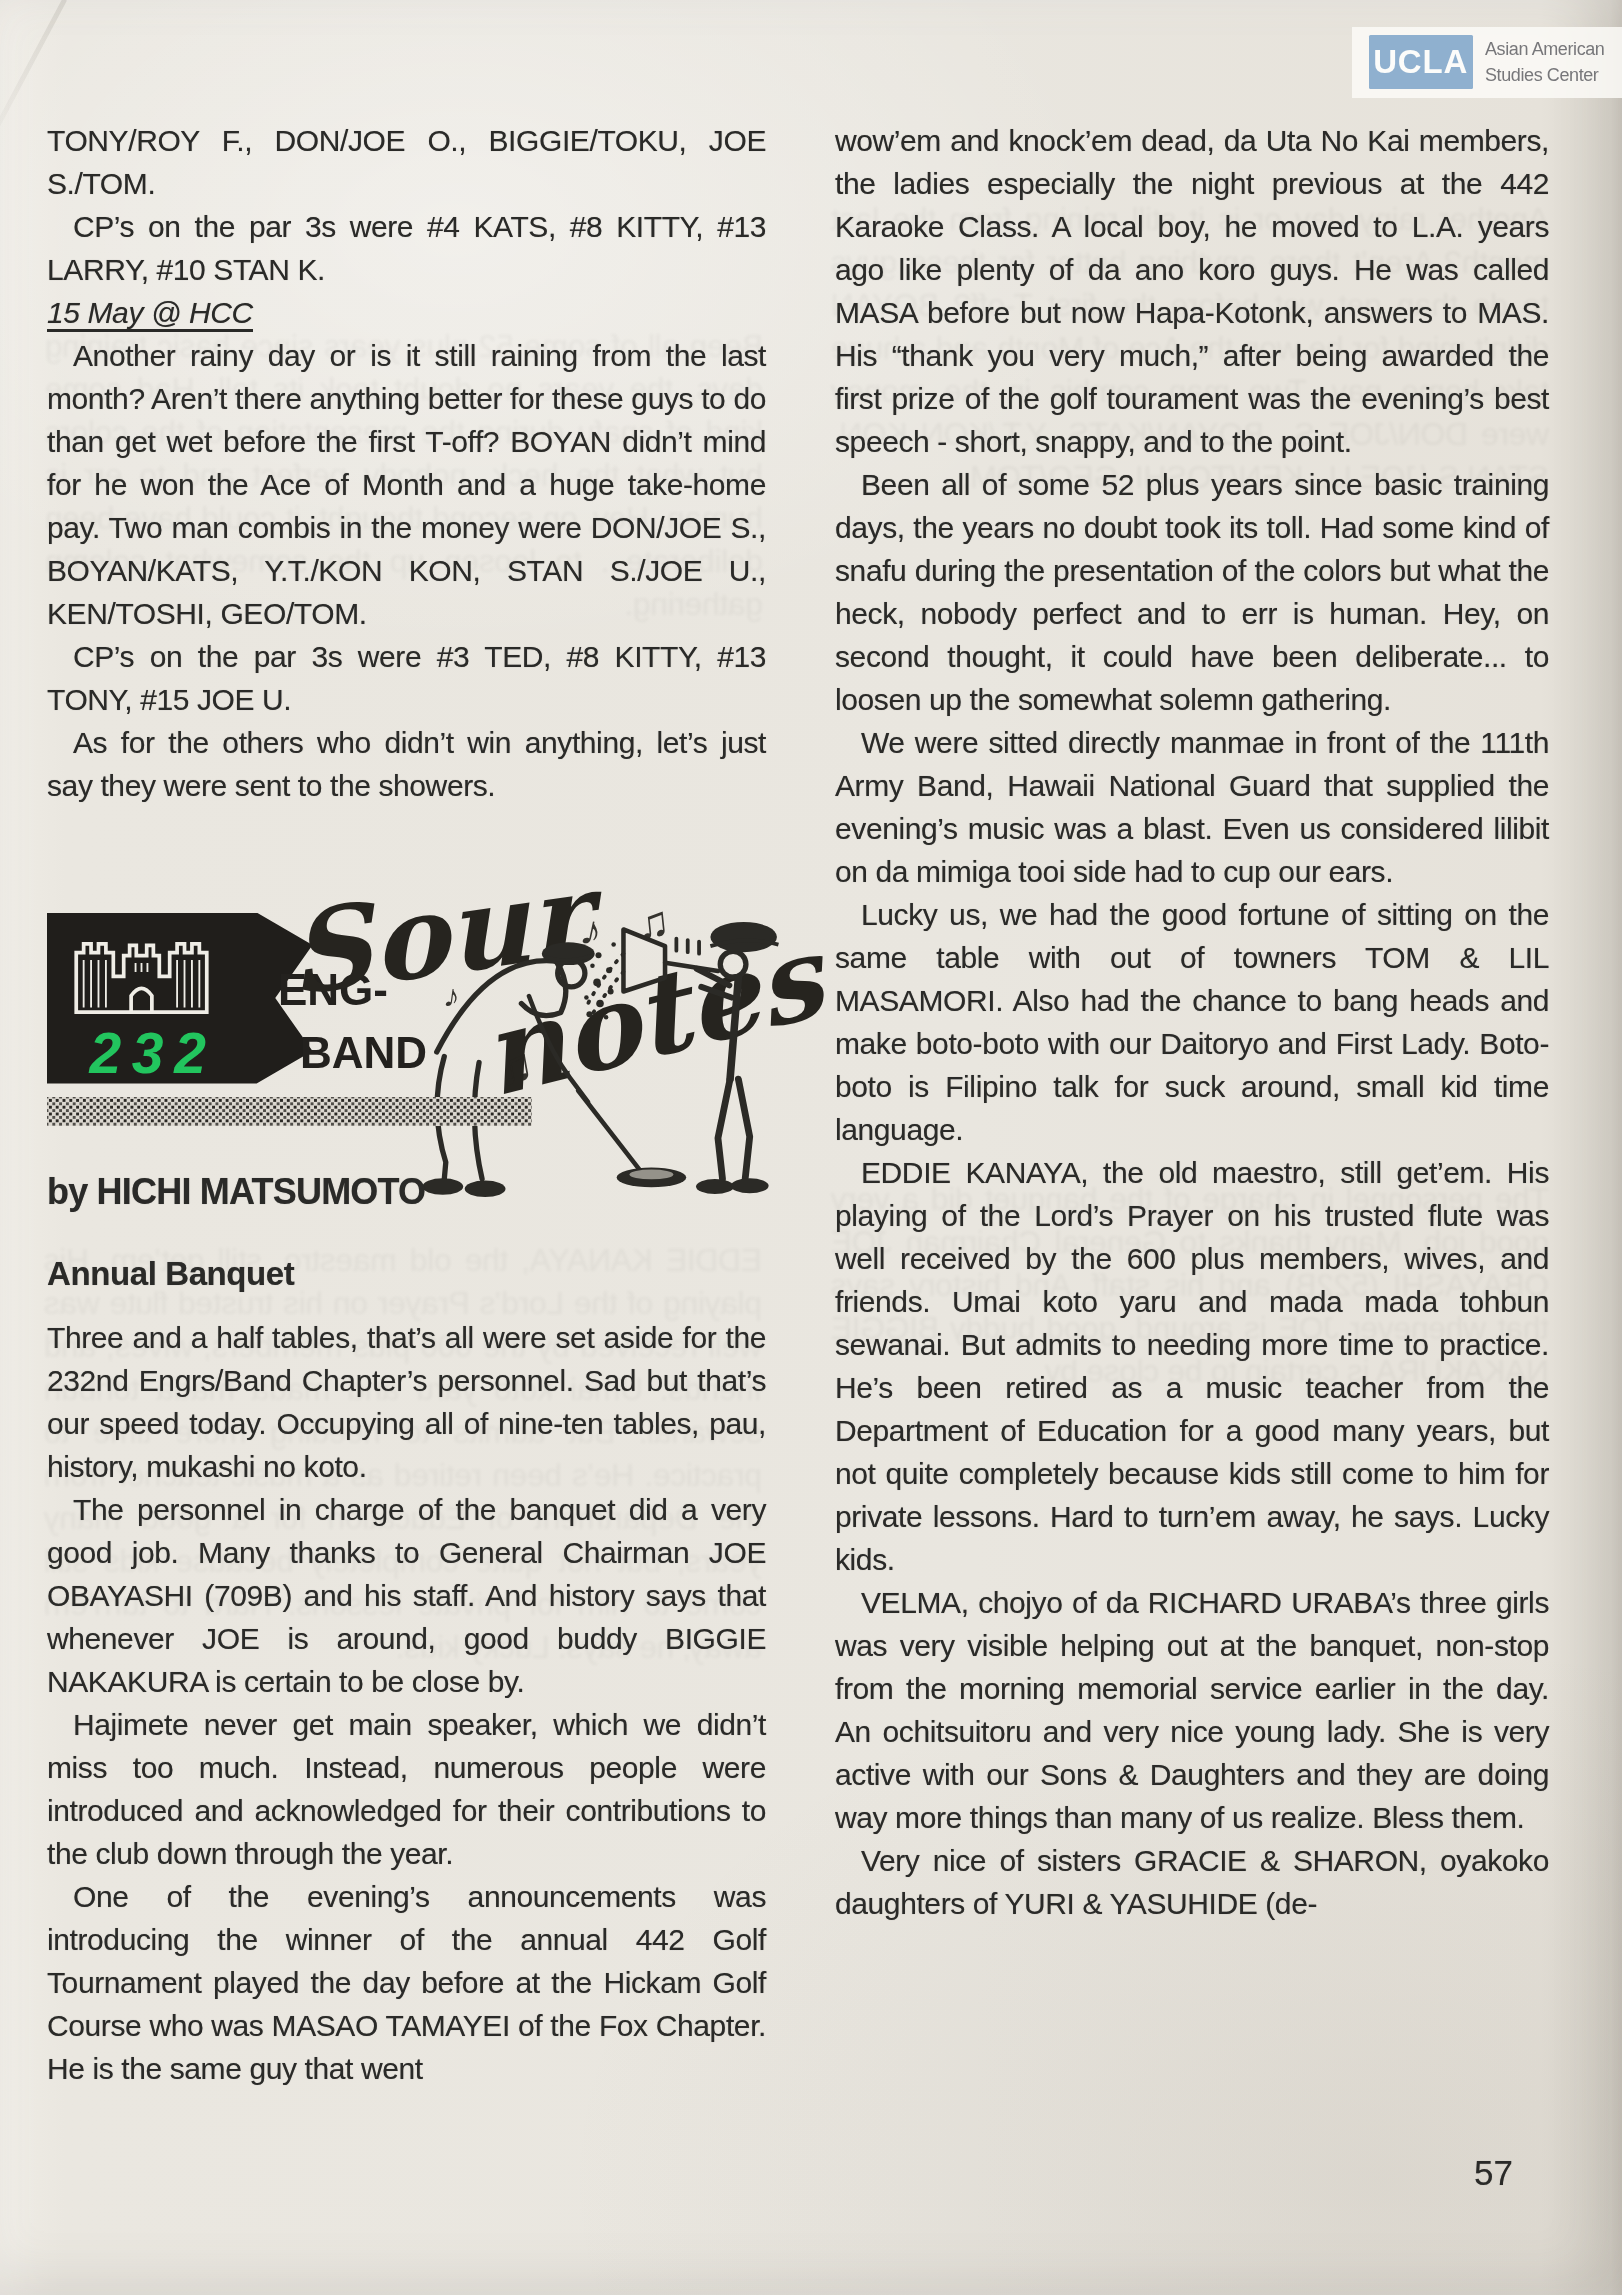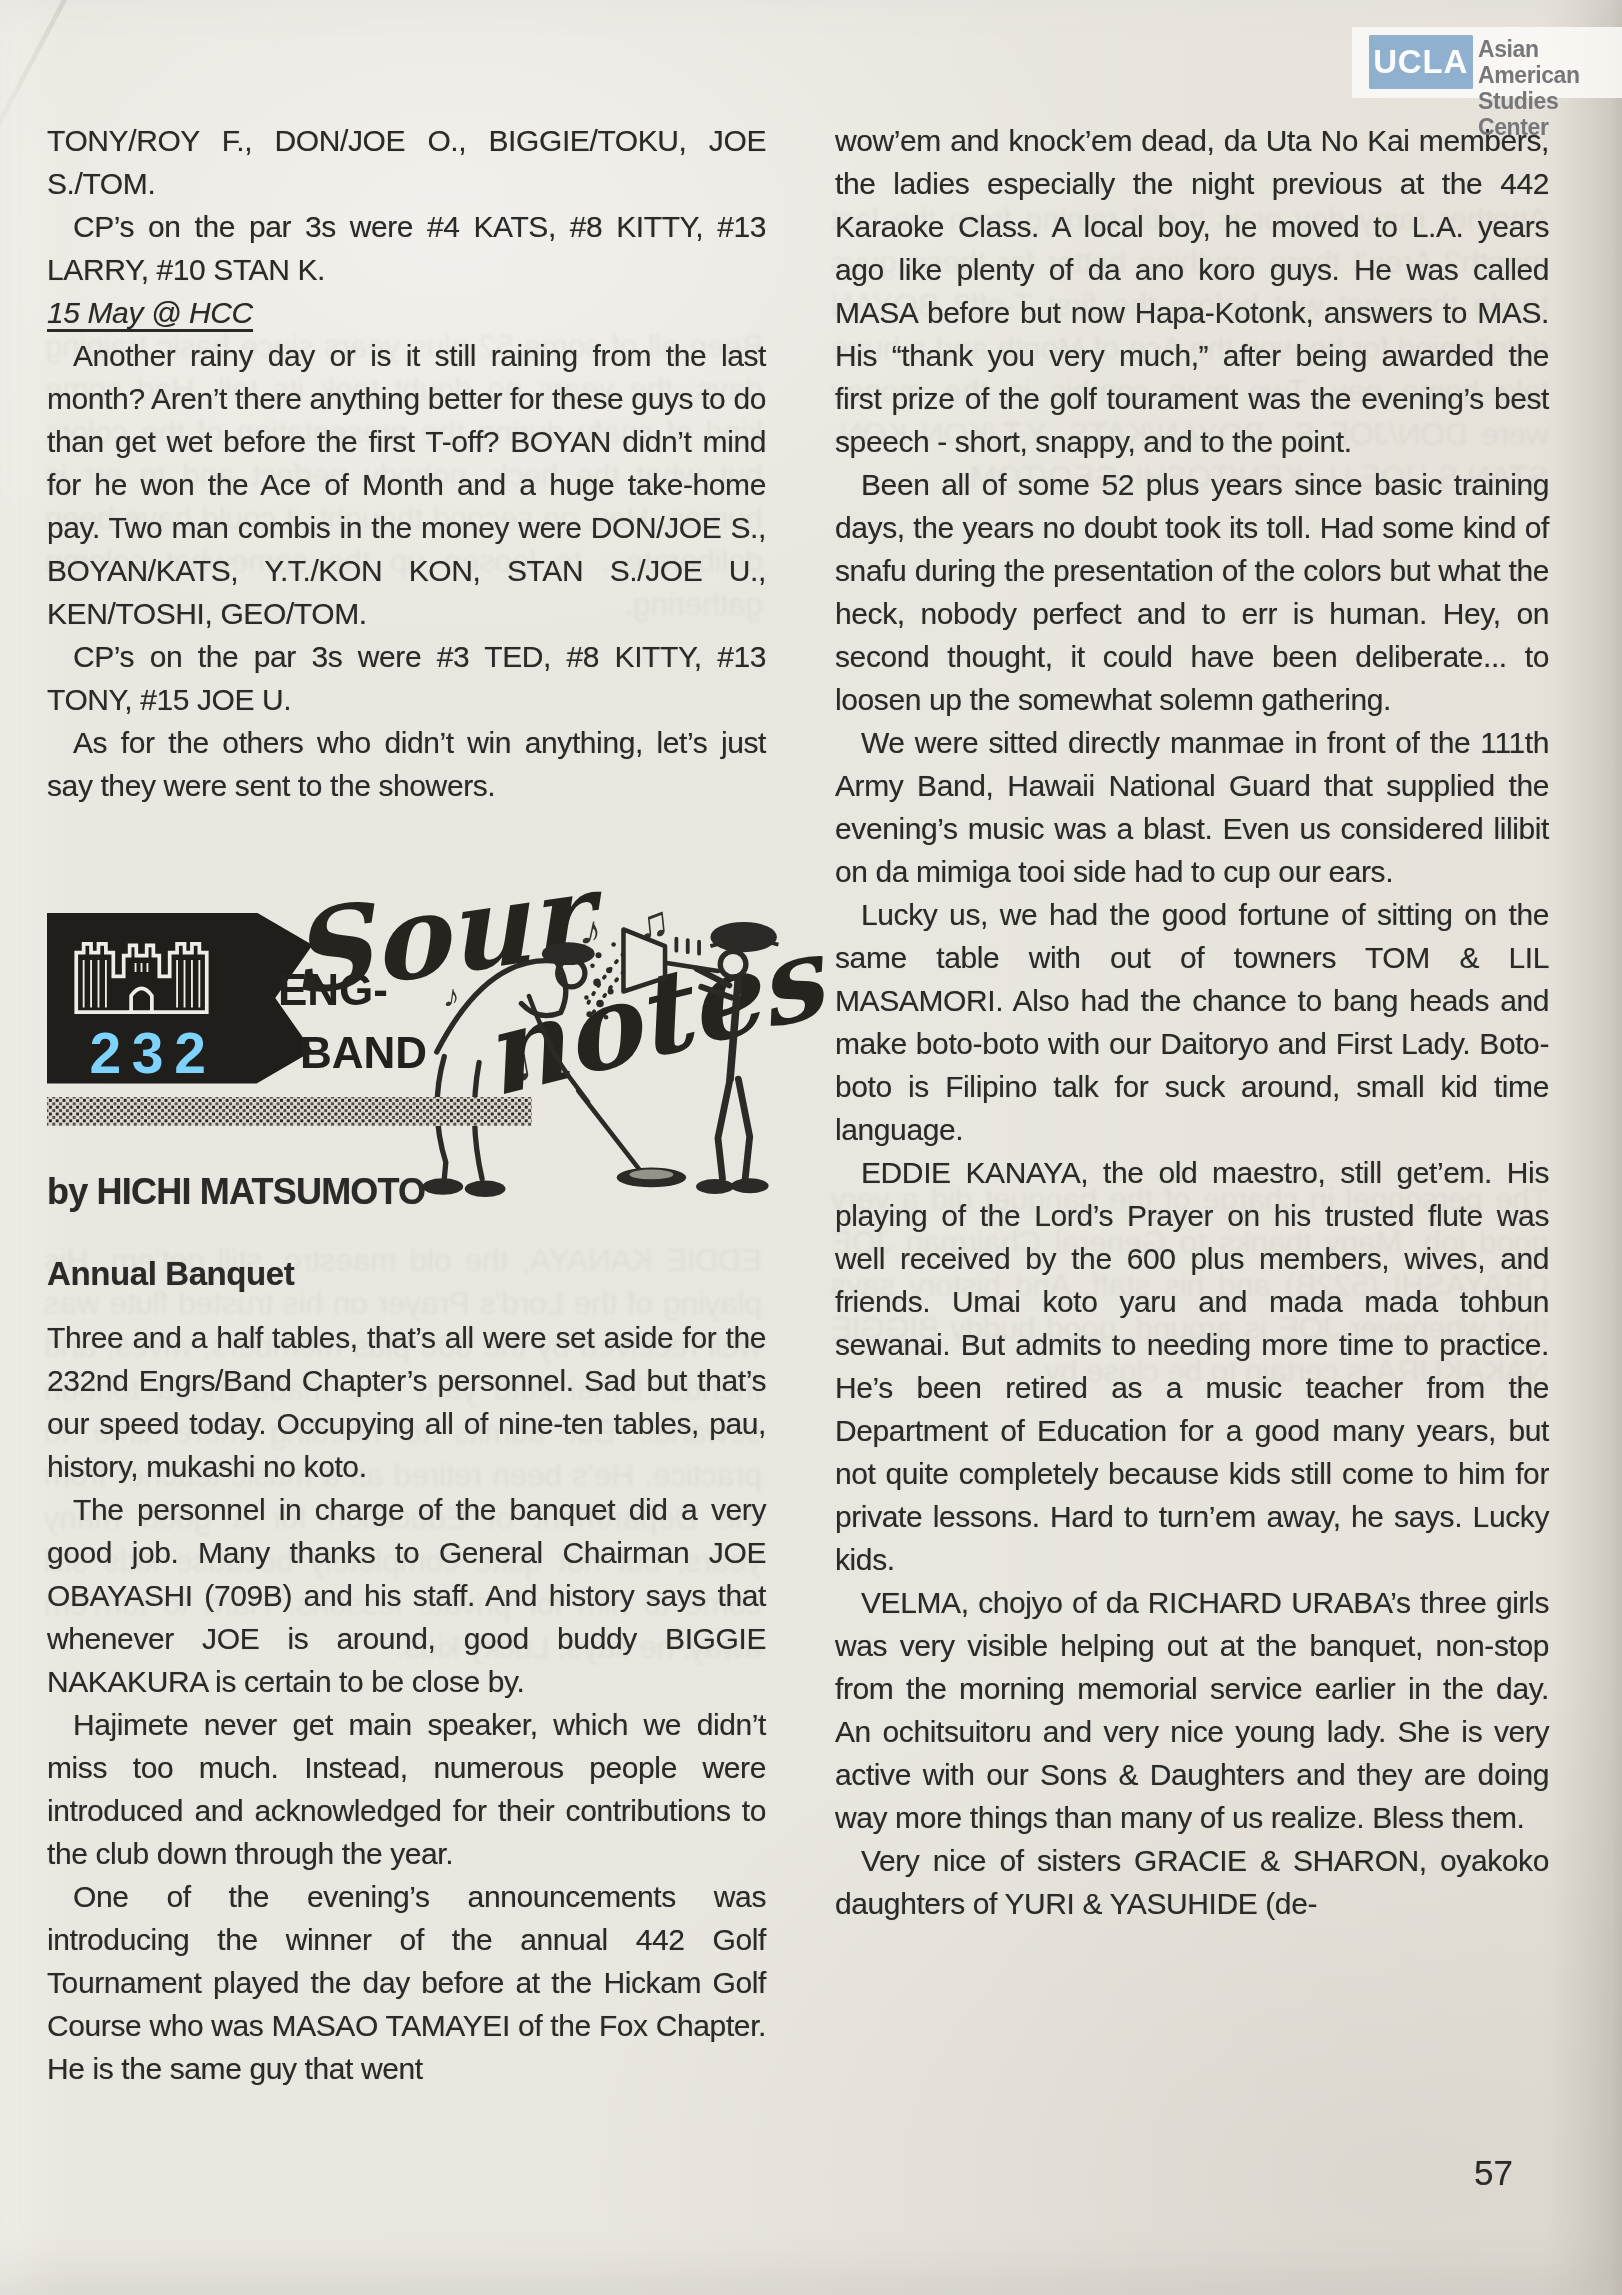--- a/index.html
+++ b/index.html
@@ -34,22 +34,22 @@
   }
   .ucla-box{
     position:absolute;left:16.6px;top:7.6px;width:104px;height:54px;
     background:#8fb0cf;display:flex;align-items:center;justify-content:center;
     border-radius:1.5px;
   }
   .ucla-box span{
     font-size:33px;font-weight:bold;color:#fcfcfa;letter-spacing:0.8px;
   }
   .ucla-org{
-    position:absolute;left:126px;top:9px;
-    font-size:23px;font-weight:bold;color:#77777a;line-height:26px;letter-spacing:-0.4px;
+    position:absolute;left:133px;top:9px;
+    font-size:18px;font-weight:normal;color:#77777a;line-height:26px;letter-spacing:-0.4px;
   }
   
   .textcol{
     position:absolute;width:719px;z-index:2;
     font-size:30px;line-height:43px;letter-spacing:-0.4px;
     text-align:justify;color:#2a2a28;
     text-shadow:0 0 0.8px rgba(42,42,40,.45);
   }
   .textcol p{margin:0;}
   .textcol p.ind{text-indent:26px;}
@@ -78,21 +78,21 @@
   
   .logo-banner{position:absolute;left:45px;top:905px;width:763px;height:317px;z-index:2;}
   .flag{
     position:absolute;left:1.5px;top:7.6px;width:266px;height:171px;
     background:#201e1b;
     clip-path:polygon(0 0,79% 0,100% 19%,86% 50%,100% 81%,79% 100%,0 100%);
   }
   .castle{position:absolute;left:16.6px;top:13.6px;width:157px;height:89px;}
   .unit{
     position:absolute;left:0;top:107px;width:213px;text-align:center;
-    font-size:57px;font-weight:bold;color:#7dd3fc;letter-spacing:10.6px;
+    font-size:57px;font-weight:bold;color:#22c55e;letter-spacing:10.6px;font-style:italic;
   }
   .eng-label{position:absolute;left:233px;top:60px;font-size:44px;font-weight:bold;color:#23211e;}
   .band-label{position:absolute;left:255px;top:123px;font-size:44px;font-weight:bold;color:#23211e;}
   .script-sour{
     position:absolute;left:257px;top:-16.6px;
     font-family:"DejaVu Serif", serif;font-style:italic;font-weight:bold;
     font-size:113px;color:#26241f;
     transform:rotate(-8deg) skewX(-6deg);transform-origin:left bottom;
   }
   .script-notes{

